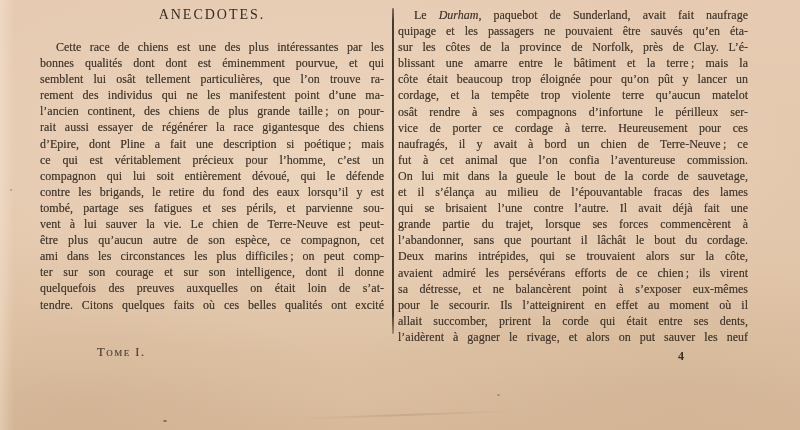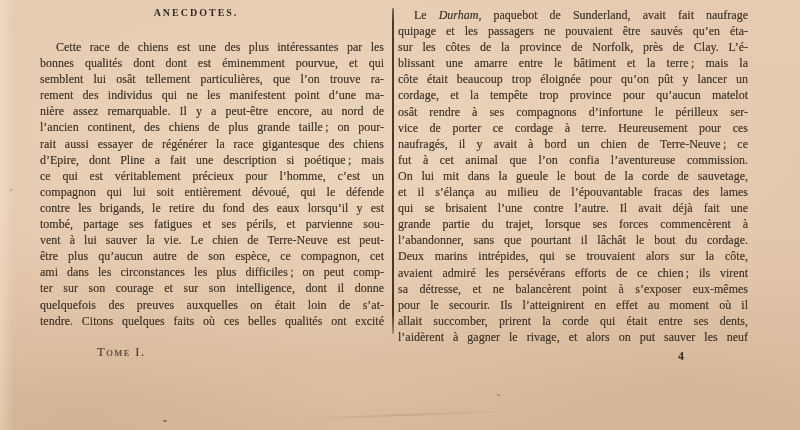--- a/index.html
+++ b/index.html
@@ -17,24 +17,24 @@
       linear-gradient(to bottom, #e6cbb2 0%, #e3c7ac 55%, #ddc0a2 85%, #d8ba9b 100%);
   }
   #paper::after { 
     content: "";
     position: absolute; left: 0; top: 0; width: 14px; height: 100%;
     background: linear-gradient(to right, rgba(255,240,225,0.35), rgba(255,240,225,0));
     pointer-events: none;
   }
   .running-header {
     position: absolute;
-    left: 24px; top: 7px; width: 344px;
+    left: 40px; top: 7px; width: 344px;
     text-align: center;
-    font-weight: bold;
-    font-size: 10px;
+    font-weight: normal;
+    font-size: 14px;
     letter-spacing: 2px;
     color: #342c23;
   }
   .column { position: absolute; }
   .col-left  { left: 40px;  top: 39px; width: 344px; }
   .col-right { left: 398px; top: 7px;  width: 350px; }
   .line {
     font-size: 12px;
     line-height: 16.1px;
     height: 16.1px;
@@ -93,21 +93,20 @@
 
 <div id="paper">
 
   <div class="running-header">ANECDOTES.</div>
 
   <div class="column col-left">
       <div class="line indent">Cette race de chiens est une des plus intéressantes par les</div>
       <div class="line">bonnes qualités dont dont est éminemment pourvue, et qui</div>
       <div class="line">semblent lui osât tellement particulières, que l’on trouve ra-</div>
       <div class="line">rement des individus qui ne les manifestent point d’une ma-</div>
-      <div class="line">nière assez remarquable. Il y a peut-être encore, au nord de</div>
       <div class="line">l’ancien continent, des chiens de plus grande taille ; on pour-</div>
       <div class="line">rait aussi essayer de régénérer la race gigantesque des chiens</div>
       <div class="line">d’Epire, dont Pline a fait une description si poétique ; mais</div>
       <div class="line">ce qui est véritablement précieux pour l’homme, c’est un</div>
       <div class="line">compagnon qui lui soit entièrement dévoué, qui le défende</div>
       <div class="line">contre les brigands, le retire du fond des eaux lorsqu’il y est</div>
       <div class="line">tombé, partage ses fatigues et ses périls, et parvienne sou-</div>
       <div class="line">vent à lui sauver la vie. Le chien de Terre-Neuve est peut-</div>
       <div class="line">être plus qu’aucun autre de son espèce, ce compagnon, cet</div>
       <div class="line">ami dans les circonstances les plus difficiles ; on peut comp-</div>
@@ -117,21 +116,21 @@
     </div>
 
   <div class="divider"></div>
 
   <div class="column col-right">
       <div class="line indent"><span>Le </span><span class="italic">Durham</span><span>, paquebot de Sunderland, avait fait naufrage</span></div>
       <div class="line">quipage et les passagers ne pouvaient être sauvés qu’en éta-</div>
       <div class="line">sur les côtes de la province de Norfolk, près de Clay. L’é-</div>
       <div class="line">blissant une amarre entre le bâtiment et la terre ; mais la</div>
       <div class="line">côte était beaucoup trop éloignée pour qu’on pût y lancer un</div>
-      <div class="line">cordage, et la tempête trop province pour qu’aucun matelot</div>
+      <div class="line">cordage, et la tempête trop violente terre qu’aucun matelot</div>
       <div class="line">osât rendre à ses compagnons d’infortune le périlleux ser-</div>
       <div class="line">vice de porter ce cordage à terre. Heureusement pour ces</div>
       <div class="line">naufragés, il y avait à bord un chien de Terre-Neuve ; ce</div>
       <div class="line">fut à cet animal que l’on confia l’aventureuse commission.</div>
       <div class="line">On lui mit dans la gueule le bout de la corde de sauvetage,</div>
       <div class="line">et il s’élança au milieu de l’épouvantable fracas des lames</div>
       <div class="line">qui se brisaient l’une contre l’autre. Il avait déjà fait une</div>
       <div class="line">grande partie du trajet, lorsque ses forces commencèrent à</div>
       <div class="line">l’abandonner, sans que pourtant il lâchât le bout du cordage.</div>
       <div class="line">Deux marins intrépides, qui se trouvaient alors sur la côte,</div>

